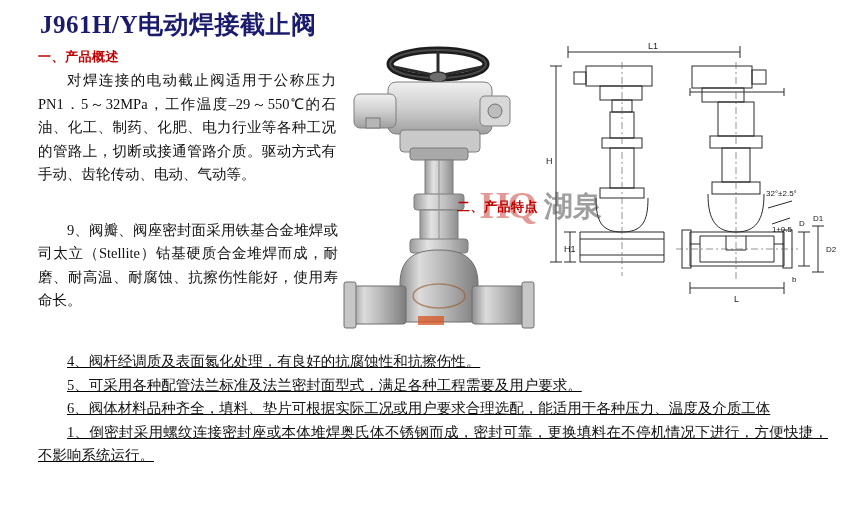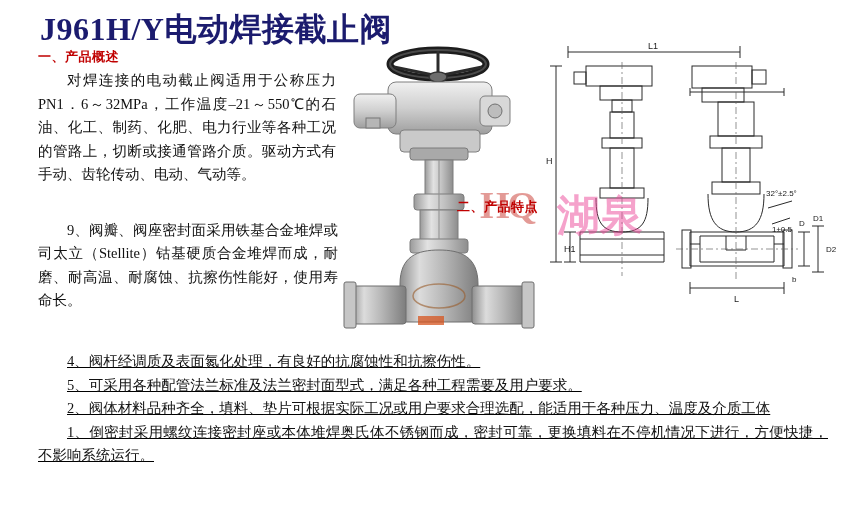--- a/index.html
+++ b/index.html
@@ -13,21 +13,21 @@
   #page {
     position: relative;
     width: 849px; height: 517px;
     background: #ffffff;
   }
 
   
   .title {
     position: absolute;
     left: 40px; top: 8px;
-    font-size: 32px;
+    font-size: 25px;
     font-weight: bold;
     color: #1b1b6e;
     letter-spacing: 0.5px;
     font-family: "Liberation Serif", serif;
     white-space: nowrap;
   }
 
   
   .textcol {
     position: absolute;
@@ -74,24 +74,23 @@
   }
   .wm-hq {
     position: absolute; left: 0; top: -2px;
     font-size: 38px; font-weight: bold;
     color: #c8382f;
     font-family: "Liberation Serif", serif;
     letter-spacing: -2px;
   }
   .wm-cn {
     position: absolute; left: 64px; top: 2px;
-    font-size: 43px; font-weight: bold;
-    color: #ec4899;
-    font-family: "Liberation Serif", serif;
-    margin-left: 13px;
+    font-size: 29px; font-weight: bold;
+    color: #404040;
+    font-family: "Liberation Serif", serif;
   }
 
   
   .photo {
     position: absolute;
     left: 330px; top: 34px;
     width: 210px; height: 300px;
   }
   .cad {
     position: absolute;
@@ -253,26 +252,26 @@
     </svg>
   </div>
 
   <div class="watermark">
     <span class="wm-hq">HQ</span>
     <span class="wm-cn">湖泉</span>
   </div>
 
   <div class="textcol">
     <p class="section-head">一、产品概述</p>
-    <p class="para indent overview">对焊连接的电动截止阀适用于公称压力PN1．6～32MPa，工作温度–21～550℃的石油、化工、制药、化肥、电力行业等各种工况的管路上，切断或接通管路介质。驱动方式有手动、齿轮传动、电动、气动等。</p>
+    <p class="para indent overview">对焊连接的电动截止阀适用于公称压力PN1．5～32MPa，工作温度–29～550℃的石油、化工、制药、化肥、电力行业等各种工况的管路上，切断或接通管路介质。驱动方式有手动、齿轮传动、电动、气动等。</p>
 
     <p class="section-head second">二、产品特点</p>
     <p class="para indent feat">9、阀瓣、阀座密封面采用铁基合金堆焊或司太立（Stellite）钴基硬质合金堆焊而成，耐磨、耐高温、耐腐蚀、抗擦伤性能好，使用寿命长。</p>
   </div>
 
   <div class="lower">
     <p class="para indent wide">4、阀杆经调质及表面氮化处理，有良好的抗腐蚀性和抗擦伤性。</p>
     <p class="para indent wide">5、可采用各种配管法兰标准及法兰密封面型式，满足各种工程需要及用户要求。</p>
-    <p class="para indent wide">2、阀体材料品种齐全，填料、垫片可根据实际工况或用户要求合理选配，能适用于各种压力、温度及介质工体</p>
+    <p class="para indent wide">6、阀体材料品种齐全，填料、垫片可根据实际工况或用户要求合理选配，能适用于各种压力、温度及介质工体</p>
     <p class="para indent wide">1、倒密封采用螺纹连接密封座或本体堆焊奥氏体不锈钢而成，密封可靠，更换填料在不停机情况下进行，方便快捷，不影响系统运行。</p>
   </div>
 
 </div>
 
 </body></html>

